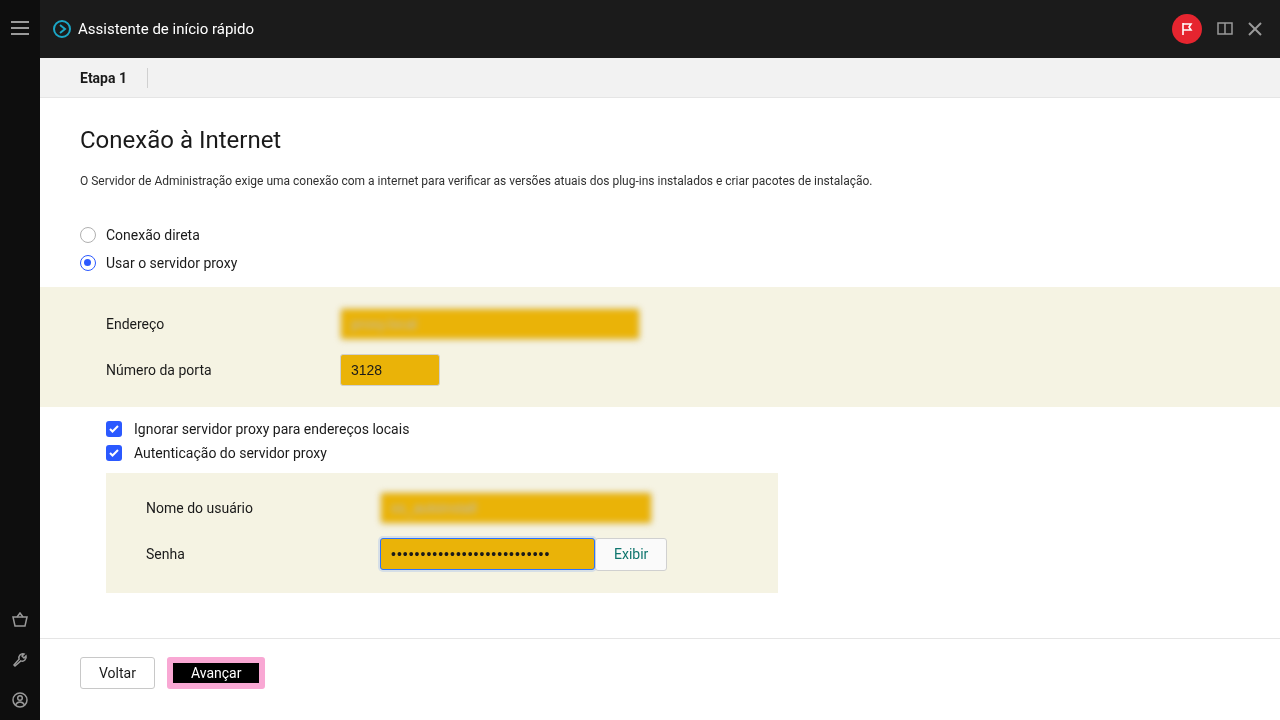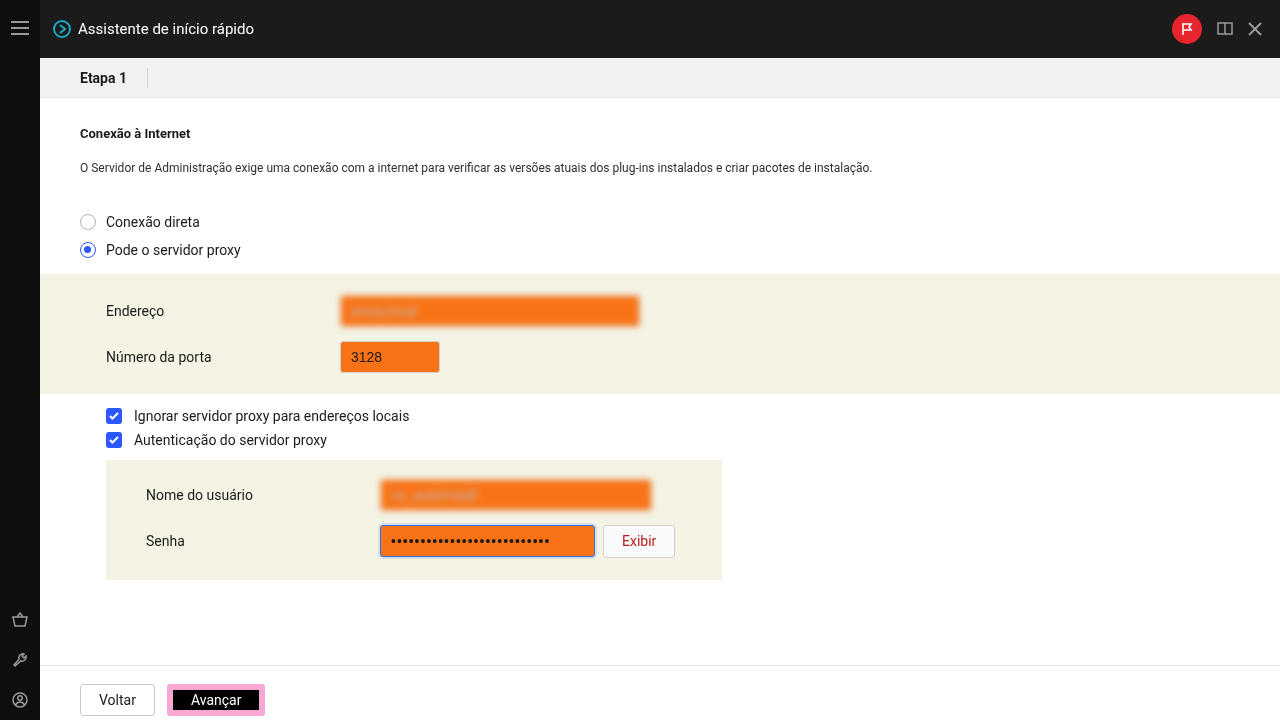--- a/index.html
+++ b/index.html
@@ -34,21 +34,21 @@
   
   .stepbar {
     height: 40px; background: #f2f2f2; border-bottom: 1px solid #e5e5e5;
     display: flex; align-items: center; padding: 0 40px; gap: 20px; color: #808080;
   }
   .stepbar .step { font-weight: 700; color: #1a1a1a; }
   .stepbar .vline { width: 1px; height: 20px; background: #d0d0d0; }
 
   
   .content { flex: 1; overflow: auto; padding: 28px 40px 0; }
-  .content h2 { font-size: 13px; font-weight: 700; margin-bottom: 18px; }
+  .content h2 { font-size: 24px; font-weight: 400; margin-bottom: 18px; }
   .content .desc { font-size: 12px; color: #303030; margin-bottom: 18px; line-height: 1.5; max-width: 1000px; }
 
   .radio-row { display: flex; align-items: center; gap: 10px; padding: 4px 0; margin-top: 33px; }
   .radio-row + .radio-row { margin-top: 4px; }
   .radio {
     width: 16px; height: 16px; border-radius: 50%;
     border: 1.5px solid #b0b0b0; position: relative; flex-shrink: 0; background: #fff;
   }
   .radio.checked { border-color: #2b59ff; }
   .radio.checked::after {
@@ -56,46 +56,46 @@
     width: 7px; height: 7px; border-radius: 50%; background: #2b59ff;
   }
 
   .pane1 {
     background: #f5f3e3; margin: 12px -40px 0; padding: 14px 0 14px 66px;
   }
   .form-row { display: flex; align-items: center; min-height: 46px; }
   .form-row label { width: 234px; color: #1a1a1a; }
   .field {
     width: 300px; height: 32px; border: 1px solid #d0d0d0; border-radius: 3px;
-    background: #f97316; padding: 4px 10px; font-size: 14px; color: #1a1a1a;
+    background: #eab308; padding: 4px 10px; font-size: 14px; color: #1a1a1a;
   }
   .field.short { width: 100px; }
   .field.blurred { color: #bbb; filter: blur(3px); }
   .field.focus { border-color: #2b73ff; box-shadow: 0 0 0 2px rgba(43,115,255,.15); }
   .field.pwd { width: 215px; letter-spacing: 1px; }
 
   .check-row { display: flex; align-items: center; gap: 12px; padding: 4px 0 4px 26px; }
   .checkbox {
     width: 16px; height: 16px; border-radius: 3px; background: #2b59ff;
     display: flex; align-items: center; justify-content: center; flex-shrink: 0;
   }
 
   .pane2 {
-    background: #f5f3e3; margin: 8px 0 0 26px; padding: 12px 8px 16px 40px; width: 616px;
+    background: #f5f3e3; margin: 8px 0 0 26px; padding: 12px 8px 16px 40px; width: 672px;
   }
   .pane2 .form-row label { width: 234px; }
   .show-btn {
-    margin-left: 8px; height: 33px; padding: 0 18px;
+    height: 33px; padding: 0 18px;
     border: 1px solid #d0d0d0; border-radius: 3px; background: #fafafa;
-    display: inline-flex; align-items: center; font-size: 14px; color: #b91c1c; text-align: center;
+    display: inline-flex; align-items: center; font-size: 14px; color: #0f766e; text-align: center;
   }
 
   
   .footer {
-    border-top: 1px solid #e5e5e5; padding: 18px 40px 4px;
+    border-top: 1px solid #e5e5e5; padding: 18px 40px 31px;
     display: flex; gap: 12px;
   }
   .btn {
     height: 32px; padding: 0 18px; border-radius: 3px;
     display: inline-flex; align-items: center; font-size: 14px; cursor: pointer;
   }
   .btn.secondary { background: #fff; border: 1px solid #c8c8c8; color: #1a1a1a; }
   .btn.primary { background: #000000; color: #fff; border: 6px solid #f9a8d4; }
 
   svg { display: block; }
@@ -176,21 +176,21 @@
   <div class="content">
     <h2>Conexão à Internet</h2>
     <p class="desc">O Servidor de Administração exige uma conexão com a internet para verificar as versões atuais dos plug-ins instalados e criar pacotes de instalação.</p>
 
     <div class="radio-row">
       <span class="radio"></span>
       <span>Conexão direta</span>
     </div>
     <div class="radio-row">
       <span class="radio checked"></span>
-      <span>Pode o servidor proxy</span>
+      <span>Usar o servidor proxy</span>
     </div>
 
     <div class="pane1">
       <div class="form-row">
         <label>Endereço</label>
         <input class="field blurred" value="proxy.local" style="">
       </div>
       <div class="form-row">
         <label>Número da porta</label>
         <input class="field short" value="3128" style="">

